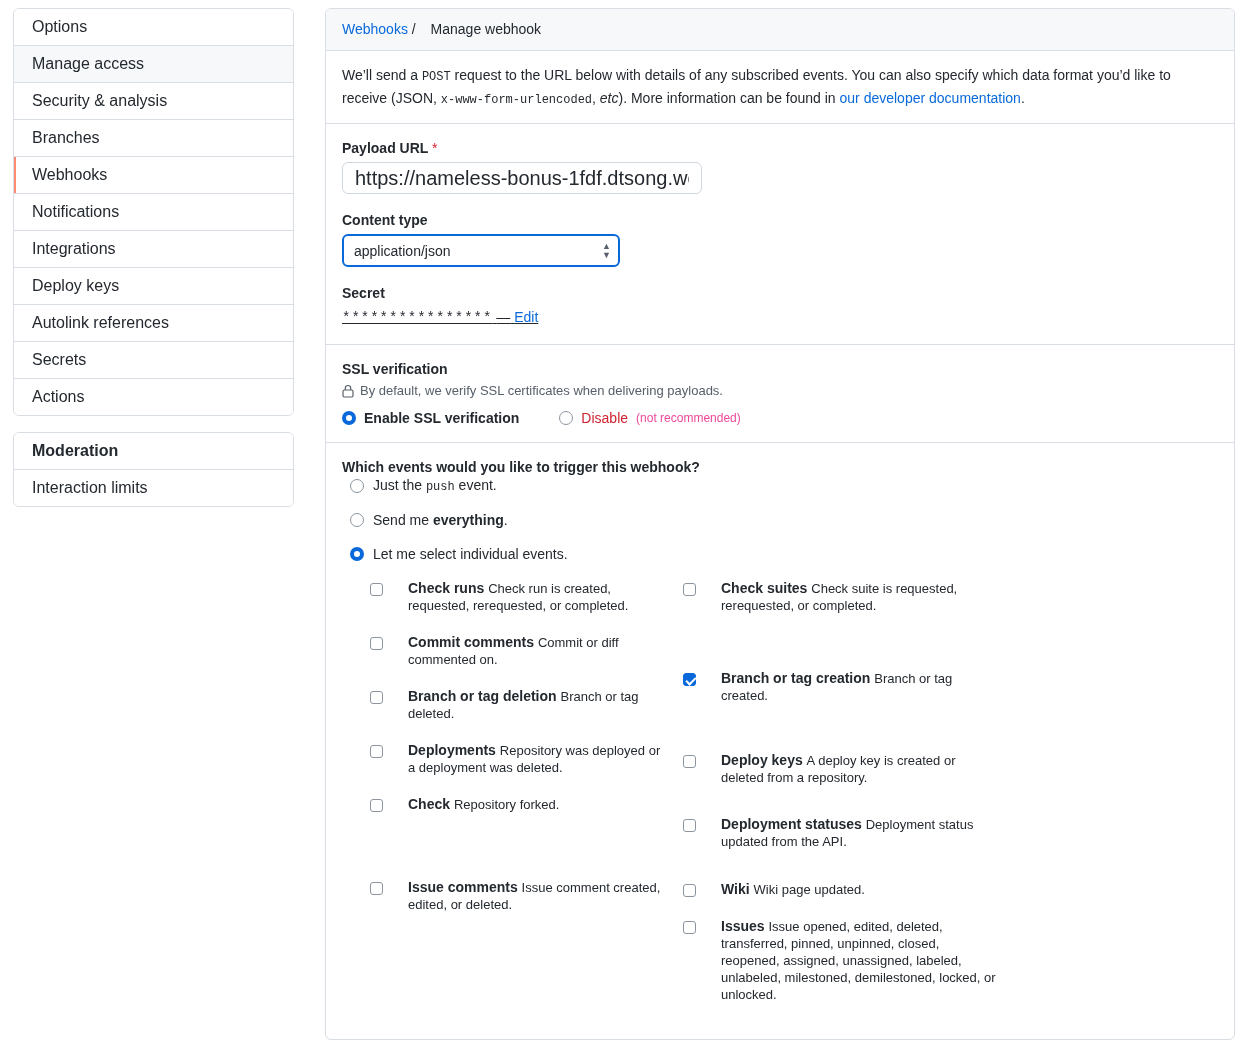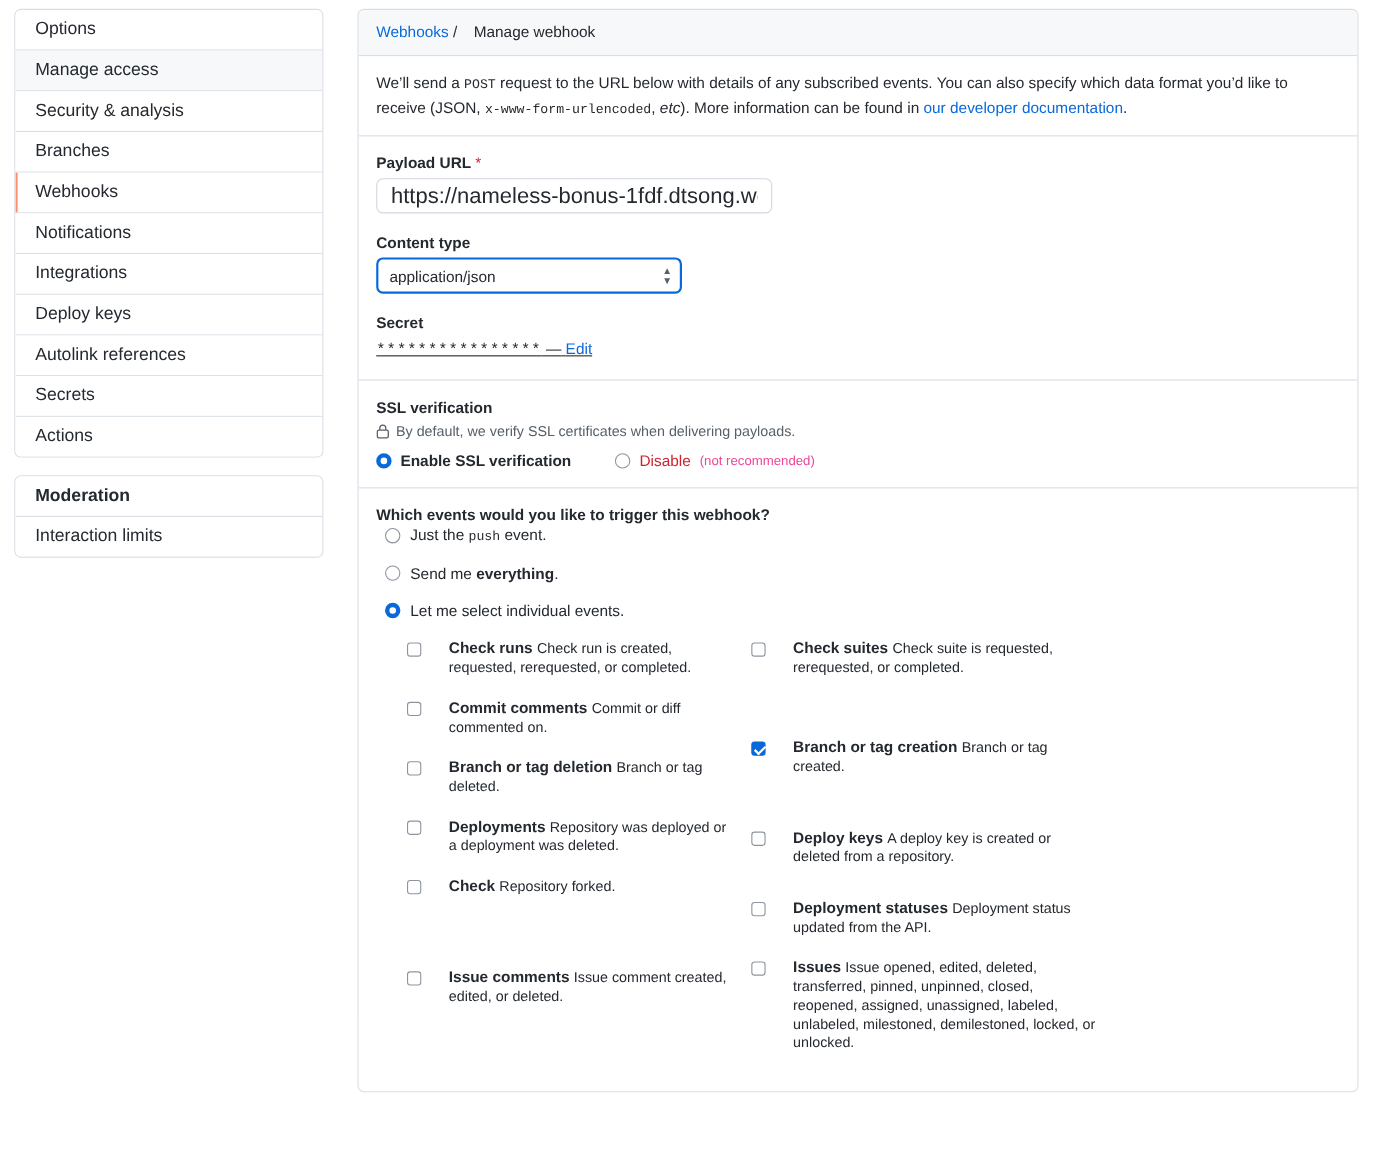--- a/index.html
+++ b/index.html
@@ -447,20 +447,27 @@
               <span class="desc">A deploy key is created or deleted from a repository.</span>
             </span>
           </label>
           <label class="ev" style="margin-top:30px">
             <input type="checkbox" style="">
             <span class="body">
               <span class="name">Deployment statuses</span>
               <span class="desc">Deployment status updated from the API.</span>
             </span>
           </label>
+          <label class="ev" style="margin-top:31px">
+            <input type="checkbox" style="">
+            <span class="body">
+              <span class="name">Wiki</span>
+              <span class="desc">Wiki page updated.</span>
+            </span>
+          </label>
           <label class="ev" style="margin-top:20px">
             <input type="checkbox" style="">
             <span class="body">
               <span class="name">Issues</span>
               <span class="desc">Issue opened, edited, deleted, transferred, pinned, unpinned, closed, reopened, assigned, unassigned, labeled, unlabeled, milestoned, demilestoned, locked, or unlocked.</span>
             </span>
           </label>
         </div>
       </div>
     </div>

